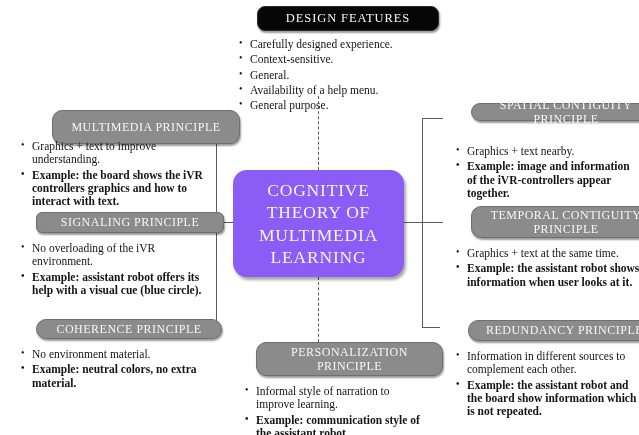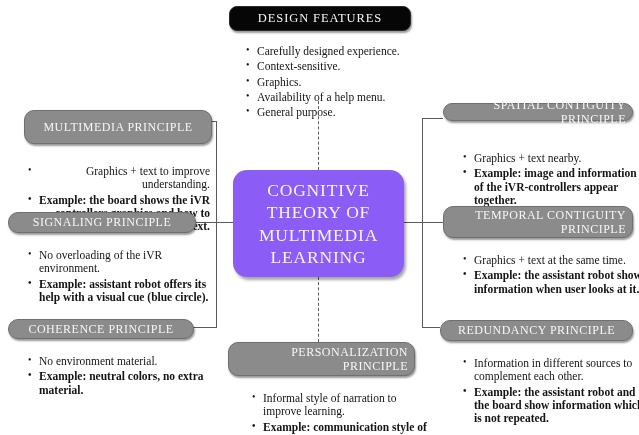--- a/index.html
+++ b/index.html
@@ -2,48 +2,48 @@
 <html><head>
 <meta charset="utf-8">
 <style>
   html,body{margin:0;padding:0;background:#fff;}
   .canvas{
     position:relative;width:639px;height:435px;background:#ffffff;overflow:hidden;
     font-family:"Liberation Serif","DejaVu Serif",serif;color:#141414;
   }
   
   .pill{
-    position:absolute;display:flex;align-items:center;justify-content:center;text-align:right;
+    position:absolute;display:flex;align-items:center;justify-content:center;text-align:center;
     background:#8b8b8b;color:#f7f7f7;border:1px solid #6f6f6f;border-radius:10px;
     font-size:12px;letter-spacing:.5px;line-height:1.2;
-    box-shadow:1px 2px 2px rgba(0,0,0,.4);padding:1px 6px;box-sizing:border-box;
+    box-shadow:1px 2px 2px rgba(0,0,0,.4);padding:1px 6px;box-sizing:border-box;margin-left:28px;
   }
   .pill.black{background:#060606;border-color:#2a2a2a;border-radius:8px;letter-spacing:.9px;font-size:12.5px;}
   .centerbox{
     position:absolute;left:233px;top:170px;width:171px;height:107px;
     background:#8b5cf6;color:#f5f5f5;border-radius:14px;
     display:flex;align-items:center;justify-content:center;text-align:center;
     font-size:17.5px;letter-spacing:.8px;line-height:1.27;white-space:pre-line;
     box-shadow:2px 3px 3px rgba(0,0,0,.35);
   }
   
-  .bullets{position:absolute;margin:12px;padding:0;list-style:none;font-size:11.5px;line-height:1.16;}
+  .bullets{position:absolute;margin:5px;padding:0;list-style:none;font-size:11.5px;line-height:1.16;}
   .bullets .li{position:relative;padding-left:13px;margin-bottom:2px;}
   .bullets .li::before{content:"•";position:absolute;left:2px;top:-1px;font-size:10px;}
   .b{font-weight:bold;}
   
   .vline{position:absolute;width:0;border-left:1px solid #5a5a5a;}
   .hline{position:absolute;height:0;border-top:1px solid #5a5a5a;}
   .vdash{position:absolute;width:0;border-left:1.3px dashed #5a5a5a;}
   
   .pill-df{left:229px;top:6px;width:182px;height:25px;}
   .ul-df{left:232px;top:33px;width:200px;}
   .pill-mm{left:24px;top:110px;width:188px;height:34px;}
-  .ul-mm{left:14px;top:153px;width:184px;text-align:right;}
-  .pill-sg{left:8px;top:212px;width:188px;height:21px;}
+  .ul-mm{left:14px;top:135px;width:184px;}
+  .pill-sg{left:8px;top:212px;width:188px;height:21px;border-radius:6px;}
   .ul-sg{left:14px;top:237px;width:184px;}
   .pill-ch{left:8px;top:319px;width:186px;height:20px;}
   .ul-ch{left:14px;top:343px;width:184px;}
   .pill-sp{left:443px;top:103px;width:190px;height:18px;}
   .ul-sp{left:449px;top:140px;width:186px;}
   .pill-tm{left:443px;top:206px;width:190px;height:32px;}
   .ul-tm{left:449px;top:242px;width:186px;}
   .pill-rd{left:440px;top:320px;width:193px;height:21px;}
   .ul-rd{left:449px;top:345px;width:188px;}
   .pill-ps{left:228px;top:342px;width:187px;height:34px;}
@@ -51,21 +51,21 @@
 </style>
 </head>
 <body>
 
 <div class="canvas">
 
   <div class="pill black pill-df">DESIGN FEATURES</div>
   <ul class="bullets ul-df">
     <li class="li">Carefully designed experience.</li>
     <li class="li">Context-sensitive.</li>
-    <li class="li">Graphics.</li>
+    <li class="li">General.</li>
     <li class="li">Availability of a help menu.</li>
     <li class="li">General purpose.</li>
   </ul>
 
   <div class="vdash" style="left:318px;top:96px;height:74px;"></div>
   <div class="vdash" style="left:318px;top:277px;height:65px;"></div>
 
   <div class="vline" style="left:216px;top:121px;height:207px;"></div>
   <div class="hline" style="left:194px;top:121px;width:22px;"></div>
   <div class="hline" style="left:194px;top:222px;width:39px;"></div>

